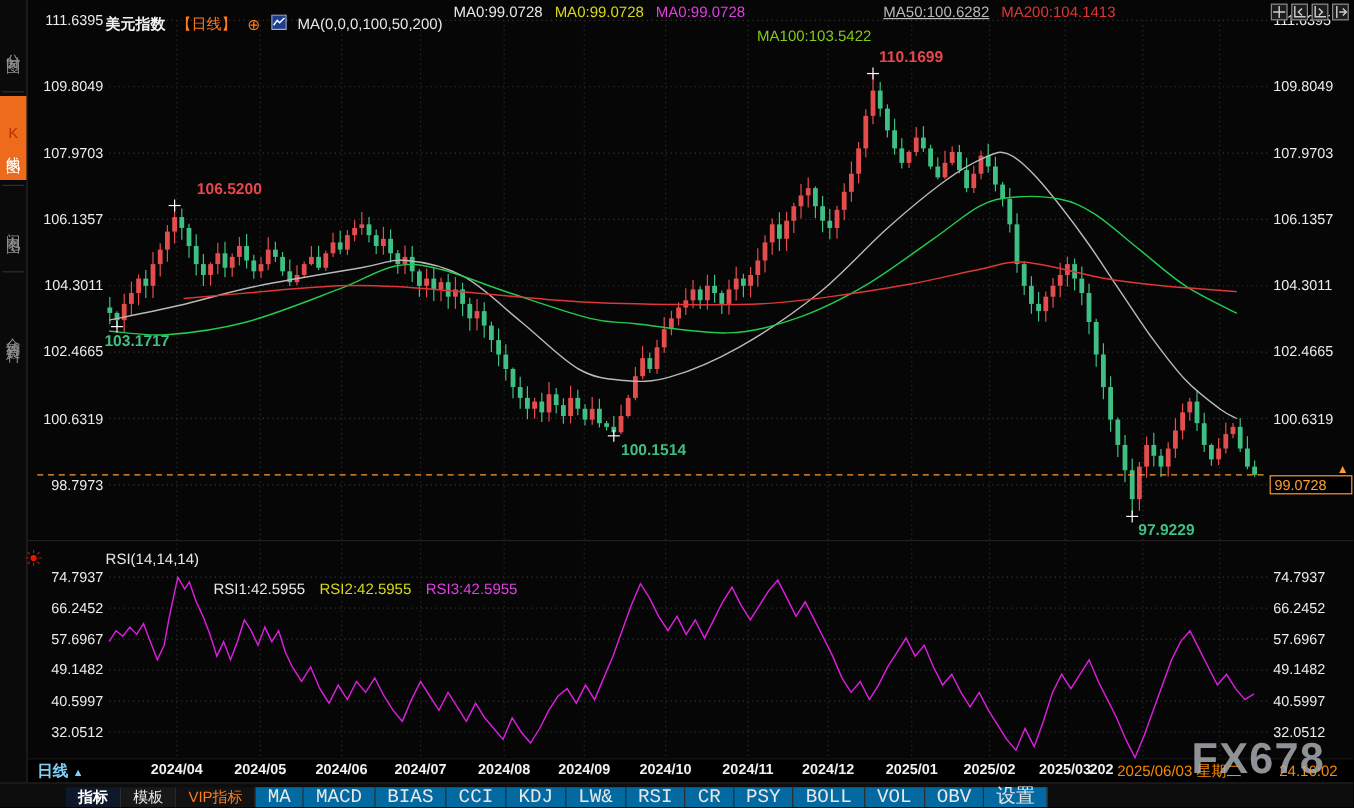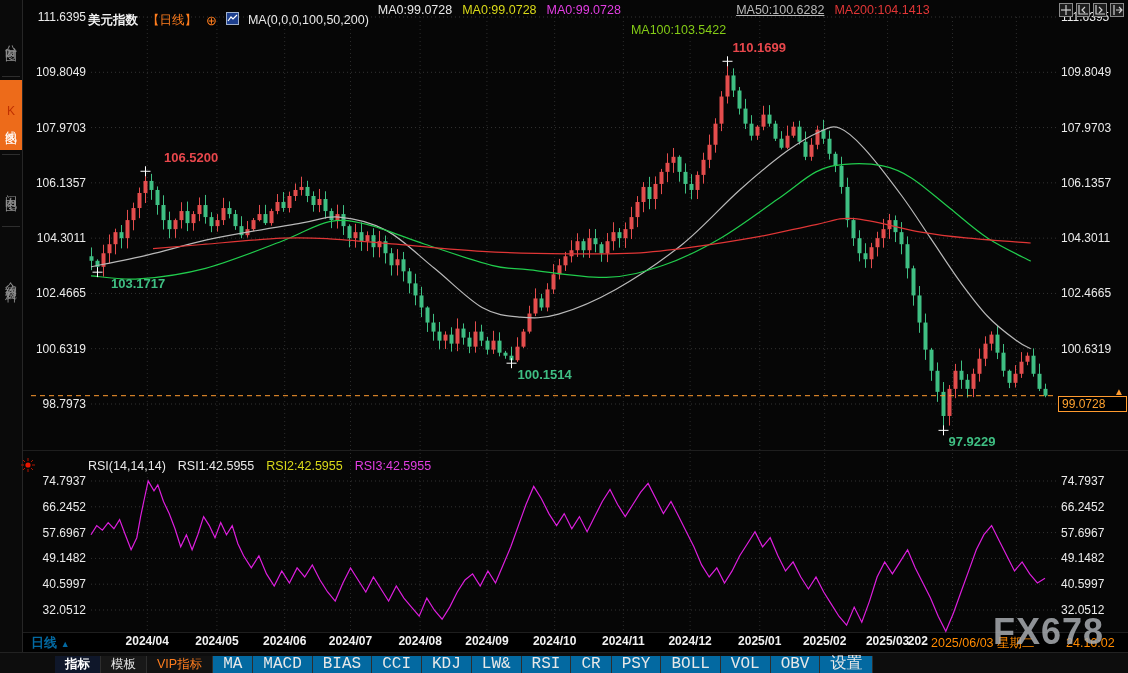--- a/index.html
+++ b/index.html
@@ -31,21 +31,21 @@
   .ann{position:absolute;font-size:13px;font-weight:bold;z-index:3;}
   #price-badge{position:absolute;left:1058px;width:64px;height:14px;border:1px solid #ff9b2f;
                color:#ffa22f;background:#000;font-size:12px;line-height:14px;padding-left:3px;z-index:3;}
   #price-arrow{position:absolute;left:1114px;color:#ff9b2f;font-size:10px;z-index:3;}
   
   #rsi-header{position:absolute;left:88px;top:459px;display:flex;gap:12px;font-size:12.5px;
               color:#e8e8e8;z-index:3;white-space:nowrap;}
   #rsi-target{position:absolute;left:21px;top:458px;z-index:3;}
   
   #xaxis-row{position:absolute;left:23px;top:633px;width:1105px;height:19px;background:#000;z-index:2;}
-  #period-sel{position:absolute;left:8px;top:1px;color:#0369a1;font-weight:bold;font-size:13px;cursor:pointer;}
+  #period-sel{position:absolute;left:8px;top:1px;color:#7dd3fc;font-weight:bold;font-size:13px;cursor:pointer;}
   #period-sel .arr{font-size:9px;}
   .month{position:absolute;top:1px;transform:translateX(-50%);color:#f2f2f2;font-weight:bold;font-size:12px;text-align:right;}
   .overlay-box{position:absolute;top:2px;height:16px;background:#000;color:#ff8a00;font-size:12.5px;
                line-height:16px;z-index:3;padding-left:3px;}
   
   #toolbar{position:absolute;left:0;top:652px;width:1128px;height:21px;background:#0d0d0d;
            border-top:1px solid #222;z-index:3;}
   #tabs{position:absolute;left:55px;top:0;display:flex;height:21px;align-items:center;}
   .tab{height:17px;line-height:17px;padding:0 10px;margin-top:1px;font-size:12.5px;color:#e8e8e8;
        background:#181818;border-right:1px solid #2e2e2e;cursor:pointer;white-space:nowrap;}
@@ -522,21 +522,21 @@
       <div class="ylab" style="left: 24px; top: 499.8px;">66.2452</div>
       <div class="ylab r" style="left: 1061px; top: 499.8px;">66.2452</div>
       <div class="ylab" style="left: 24px; top: 525.6px;">57.6967</div>
       <div class="ylab r" style="left: 1061px; top: 525.6px;">57.6967</div>
       <div class="ylab" style="left: 24px; top: 551.4px;">49.1482</div>
       <div class="ylab r" style="left: 1061px; top: 551.4px;">49.1482</div>
       <div class="ylab" style="left: 24px; top: 577.2px;">40.5997</div>
       <div class="ylab r" style="left: 1061px; top: 577.2px;">40.5997</div>
       <div class="ylab" style="left: 24px; top: 603px;">32.0512</div>
       <div class="ylab r" style="left: 1061px; top: 603px;">32.0512</div>
-      <div class="ann" style="left: 111px; top: 276.177px; color: rgb(63, 191, 131);">103.1717</div>
+      <div class="ann" style="left: 87px; top: 276.177px; color: rgb(63, 191, 131);">103.1717</div>
       <div class="ann" style="left: 164px; top: 150.276px; color: rgb(232, 71, 76); text-align: right;">106.5200</div>
       <div class="ann" style="left: 517.5px; top: 367.194px; color: rgb(63, 191, 131);">100.1514</div>
       <div class="ann" style="left: 732.5px; top: 40.2864px; color: rgb(232, 71, 76);">110.1699</div>
       <div class="ann" style="left: 948.5px; top: 434.35px; color: rgb(63, 191, 131);">97.9229</div>
     </div>
 
   <div id="price-badge" style="top: 396.198px;">99.0728</div>
   <div id="price-arrow" style="top: 385.698px;">▲</div>
 
   <div id="rsi-target">
@@ -549,21 +549,21 @@
         <line x1="2" y1="2" x2="4" y2="4"></line>
           <line x1="10" y1="10" x2="12" y2="12"></line>
         <line x1="12" y1="2" x2="10" y2="4"></line>
           <line x1="4" y1="10" x2="2" y2="12"></line>
       </g>
       <circle cx="7" cy="7" r="2.6" fill="#e81500"></circle>
     </svg>
   </div>
   <div id="rsi-header">
     <span>RSI(14,14,14)</span>
-    <span id="rsi-values" style="display:flex;gap:12px;">
+    <span id="rsi-values" style="display:flex;gap:12px;margin-top:25px;">
         <span style="color: rgb(232, 232, 232);">RSI1:42.5955</span>
         <span style="color: rgb(217, 217, 25);">RSI2:42.5955</span>
         <span style="color: rgb(226, 62, 226);">RSI3:42.5955</span>
       </span>
   </div>
 
   <div id="xaxis-row">
     <span id="period-sel">
       <span>日线</span> <span class="arr">▲</span>
     </span>

